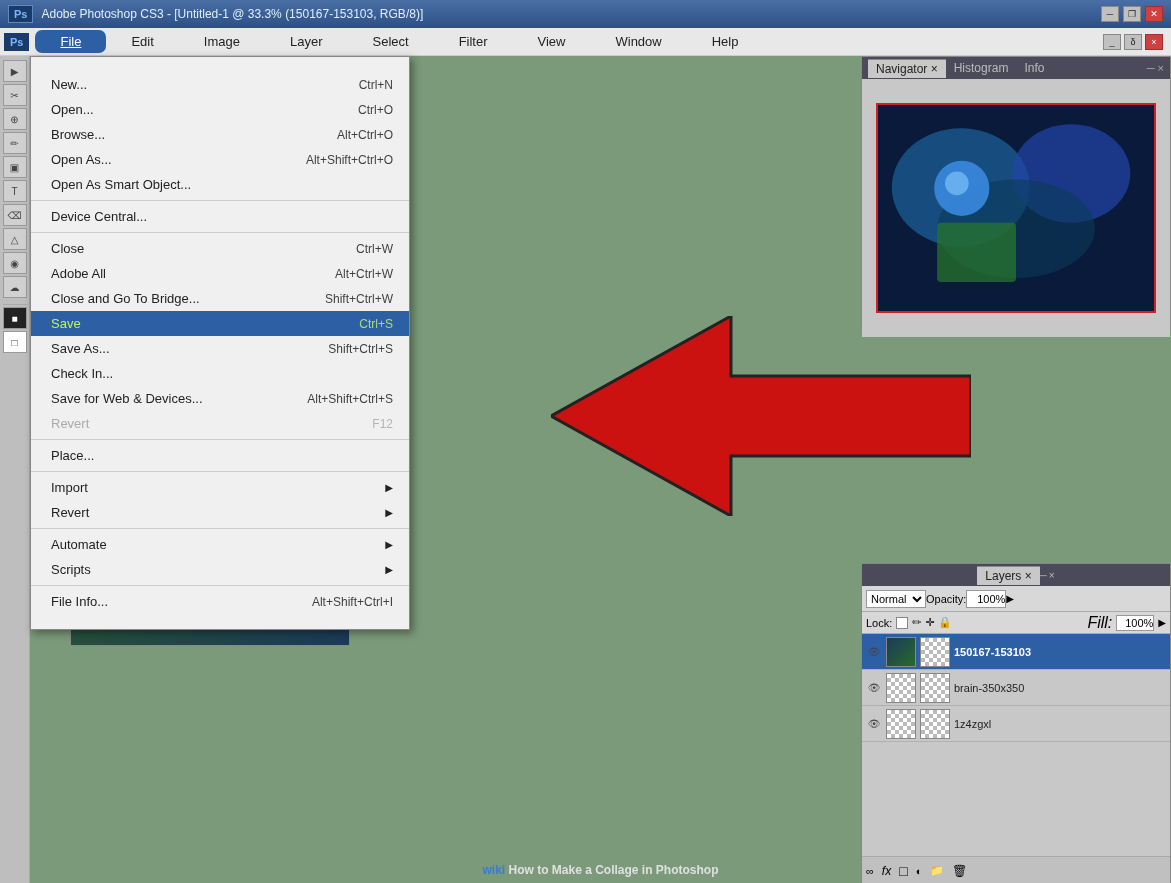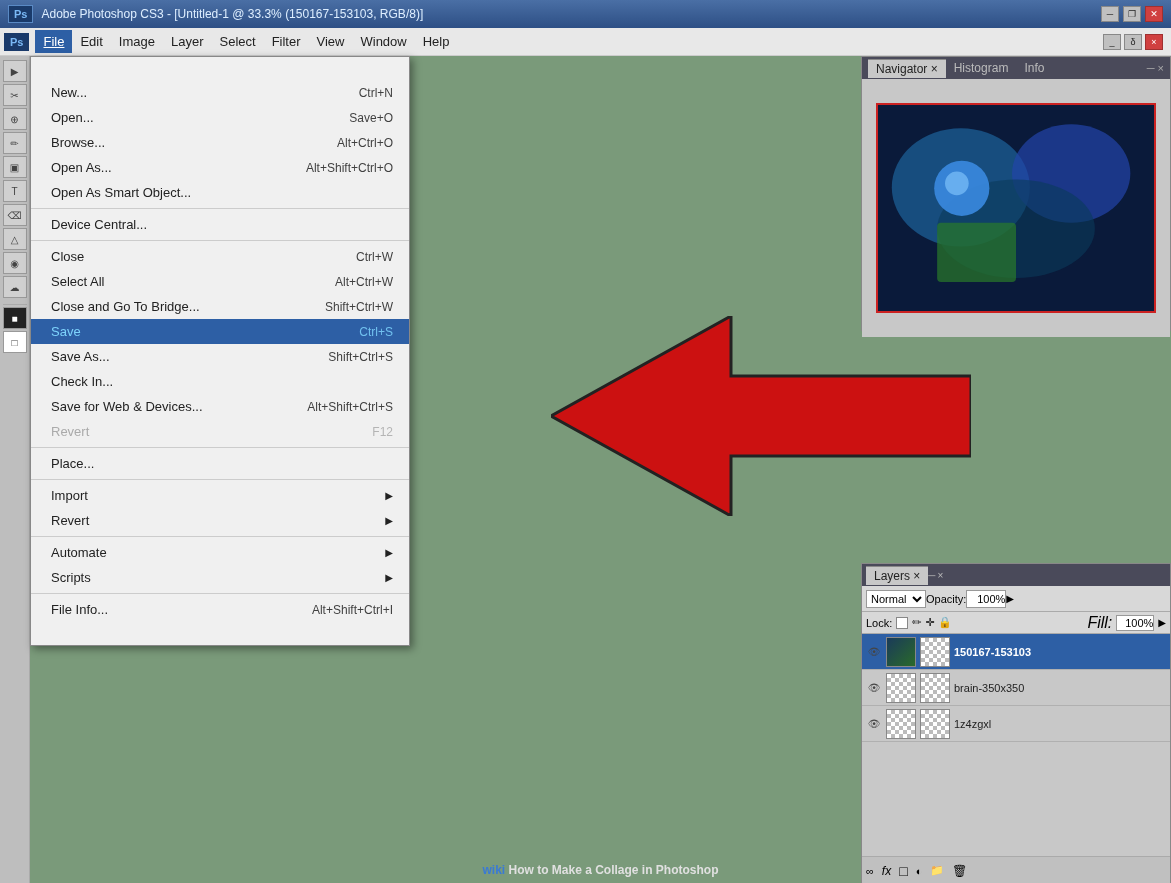--- a/index.html
+++ b/index.html
@@ -67,24 +67,25 @@
     }
     .menu-bar-ps {
       background: #1a3a6a;
       color: #7ab8f5;
       font-weight: bold;
       font-size: 11px;
       padding: 3px 6px;
       margin-right: 6px;
     }
     .menu-item {
-      padding: 4px 8px;
+      padding: 4px 25px;
       cursor: pointer;
       color: #222;
       font-size: 13px;
+      border-radius: 7px;
     }
     .menu-item.active { background: #2d5fa5; color: white; }
     .menu-item.underline { text-decoration: underline; }
 
     
     .main-container {
       display: flex;
       height: calc(883px - 28px - 28px);
       position: relative;
     }
@@ -118,39 +119,39 @@
       position: absolute;
       left: 30px;
       top: 0;
       z-index: 100;
     }
     .dropdown-menu {
       background: #f0f0f0;
       border: 1px solid #888;
       box-shadow: 3px 3px 8px rgba(0,0,0,0.4);
       min-width: 380px;
-      padding: 20px 0;
+      padding: 12px 0;
     }
     .menu-section {
       padding: 3px 0;
       border-bottom: 1px solid #ccc;
     }
     .menu-section:last-child { border-bottom: none; }
     .menu-row {
       display: flex;
       justify-content: space-between;
       align-items: center;
       padding: 5px 16px 5px 20px;
       cursor: pointer;
       color: #222;
       font-size: 13px;
     }
     .menu-row.highlighted {
       background: #2d5fa5;
-      color: #7dd3fc;
+      color: #bef264;
     }
     .menu-row.disabled { color: #aaa; cursor: default; }
     .menu-row-label {}
     .menu-row-shortcut { color: inherit; font-size: 12px; opacity: 0.85; }
     .menu-row.has-submenu::after {
       content: '▶';
       font-size: 10px;
       margin-left: 8px;
     }
 
@@ -231,21 +232,21 @@
       border: 1px solid #888;
     }
     .layers-header {
       background: #4a4a5a;
       color: #ddd;
       display: flex;
       align-items: center;
       padding: 2px 4px;
       height: 22px;
       font-size: 11px;
-      justify-content: flex-start;
+      justify-content: center;
     }
     .layers-tabs {
       display: flex;
     }
     .layers-controls {
       display: flex;
       gap: 2px;
       font-size: 10px;
       color: #bbb;
     }
@@ -443,21 +444,21 @@
   <div class="dropdown-overlay">
     <div class="dropdown-menu">
 
       <div class="menu-section">
         <div class="menu-row">
           <span class="menu-row-label">New...</span>
           <span class="menu-row-shortcut">Ctrl+N</span>
         </div>
         <div class="menu-row">
           <span class="menu-row-label">Open...</span>
-          <span class="menu-row-shortcut">Save+O</span>
+          <span class="menu-row-shortcut">Ctrl+O</span>
         </div>
         <div class="menu-row">
           <span class="menu-row-label">Browse...</span>
           <span class="menu-row-shortcut">Alt+Ctrl+O</span>
         </div>
         <div class="menu-row">
           <span class="menu-row-label">Open As...</span>
           <span class="menu-row-shortcut">Alt+Shift+Ctrl+O</span>
         </div>
         <div class="menu-row">
@@ -472,21 +473,21 @@
           <span class="menu-row-shortcut"></span>
         </div>
       </div>
 
       <div class="menu-section">
         <div class="menu-row">
           <span class="menu-row-label">Close</span>
           <span class="menu-row-shortcut">Ctrl+W</span>
         </div>
         <div class="menu-row">
-          <span class="menu-row-label">Select All</span>
+          <span class="menu-row-label">Adobe All</span>
           <span class="menu-row-shortcut">Alt+Ctrl+W</span>
         </div>
         <div class="menu-row">
           <span class="menu-row-label">Close and Go To Bridge...</span>
           <span class="menu-row-shortcut">Shift+Ctrl+W</span>
         </div>
         <div class="menu-row highlighted">
           <span class="menu-row-label">Save</span>
           <span class="menu-row-shortcut">Ctrl+S</span>
         </div>

